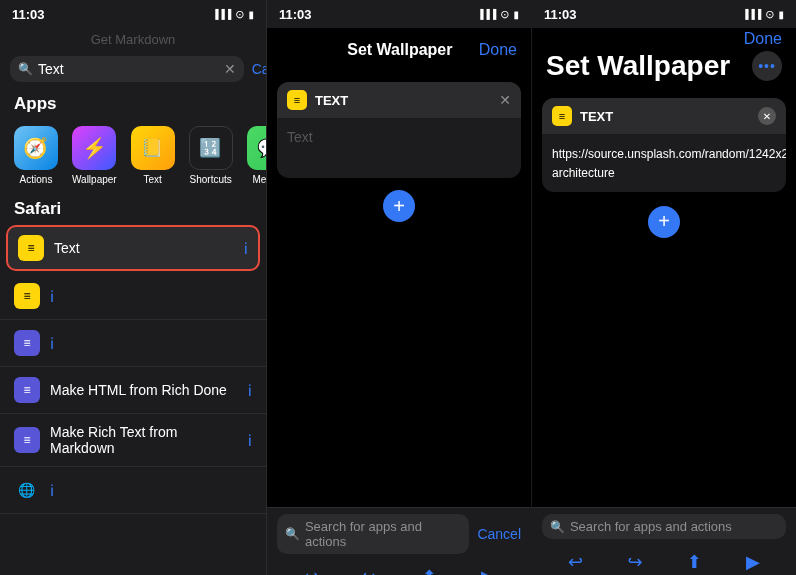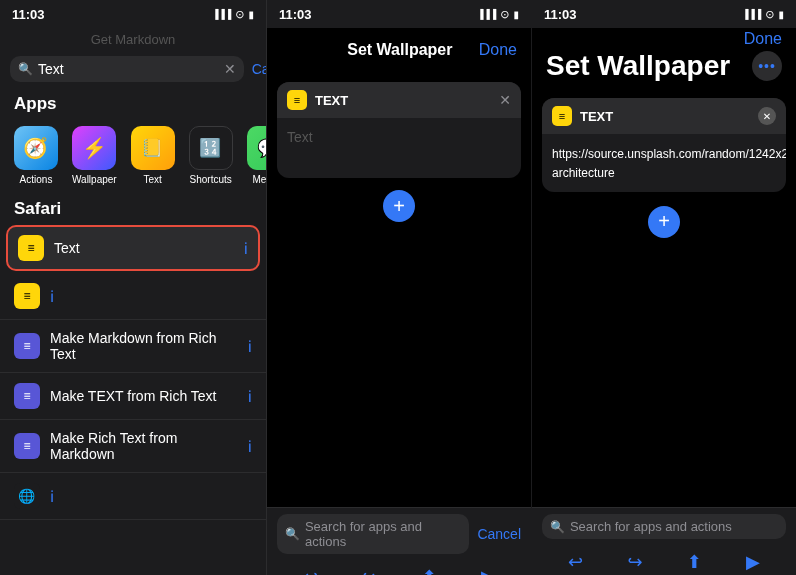--- a/index.html
+++ b/index.html
@@ -512,29 +512,28 @@
       <div class="action-icon yellow">
         <span style="font-size:12px;color:#000;">≡</span>
       </div>
       <span class="info-btn">ℹ</span>
     </div>
 
     <div class="action-item">
       <div class="action-icon doc">
         <span style="font-size:12px;color:#fff;">≡</span>
       </div>
-      <span class="action-text">Make Markdown from Rich Text</span>
       <span class="info-btn">ℹ</span>
     </div>
 
     <div class="action-item">
       <div class="action-icon doc">
         <span style="font-size:12px;color:#fff;">≡</span>
       </div>
-      <span class="action-text">Make TEXT from Rich Text</span>
+      <span class="action-text">Make HTML from Rich Done</span>
       <span class="info-btn">ℹ</span>
     </div>
 
     <div class="action-item">
       <div class="action-icon doc">
         <span style="font-size:12px;color:#fff;">≡</span>
       </div>
       <span class="action-text">Make Rich Text from Markdown</span>
       <span class="info-btn">ℹ</span>
     </div>

